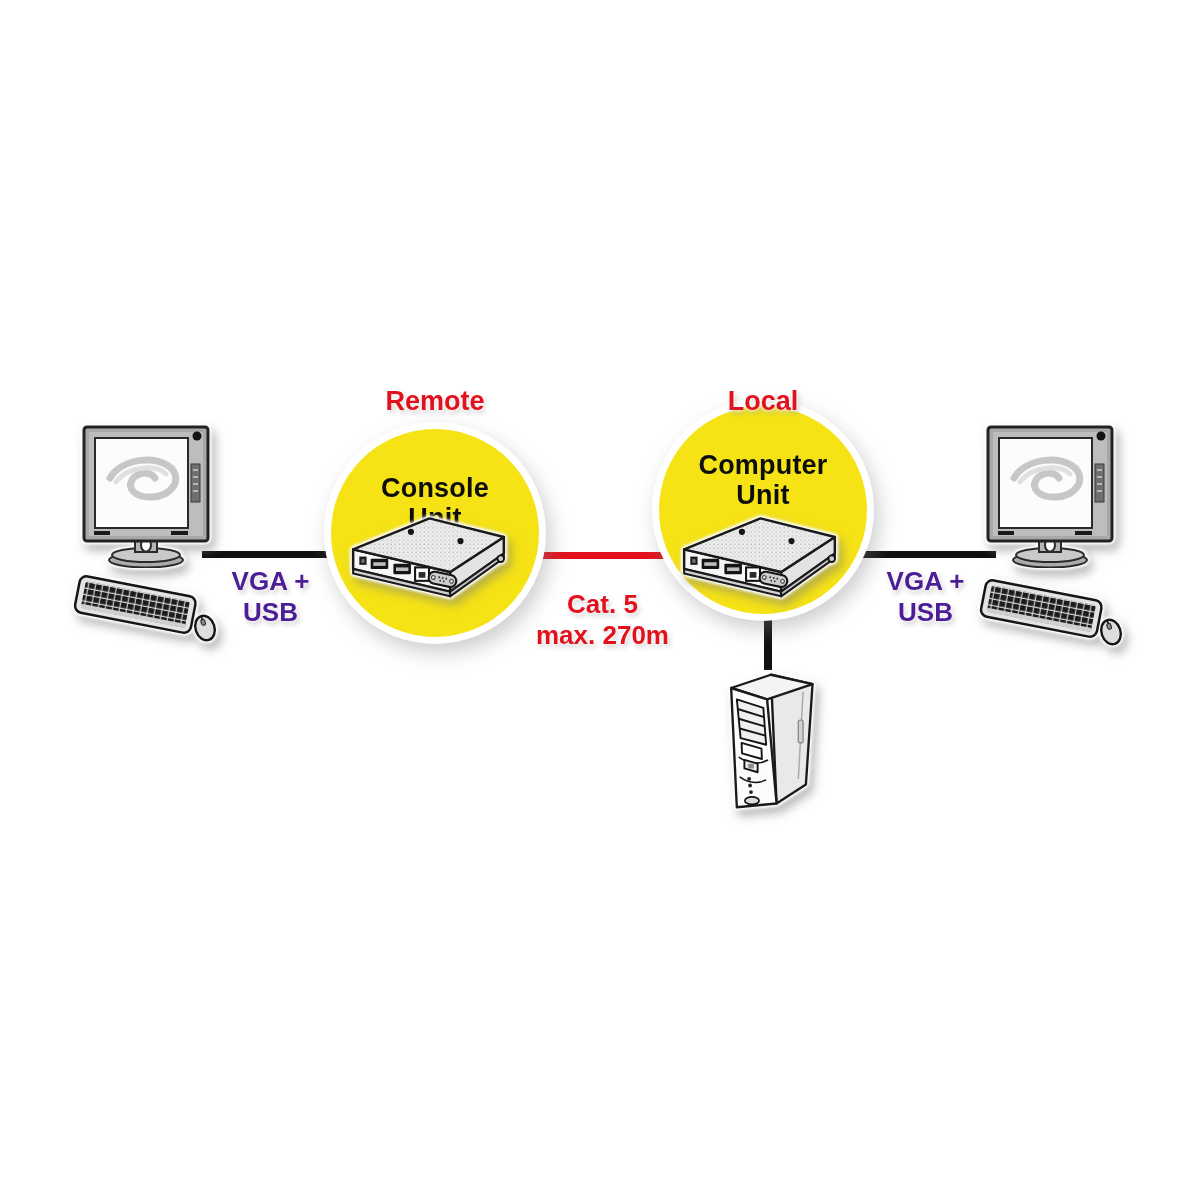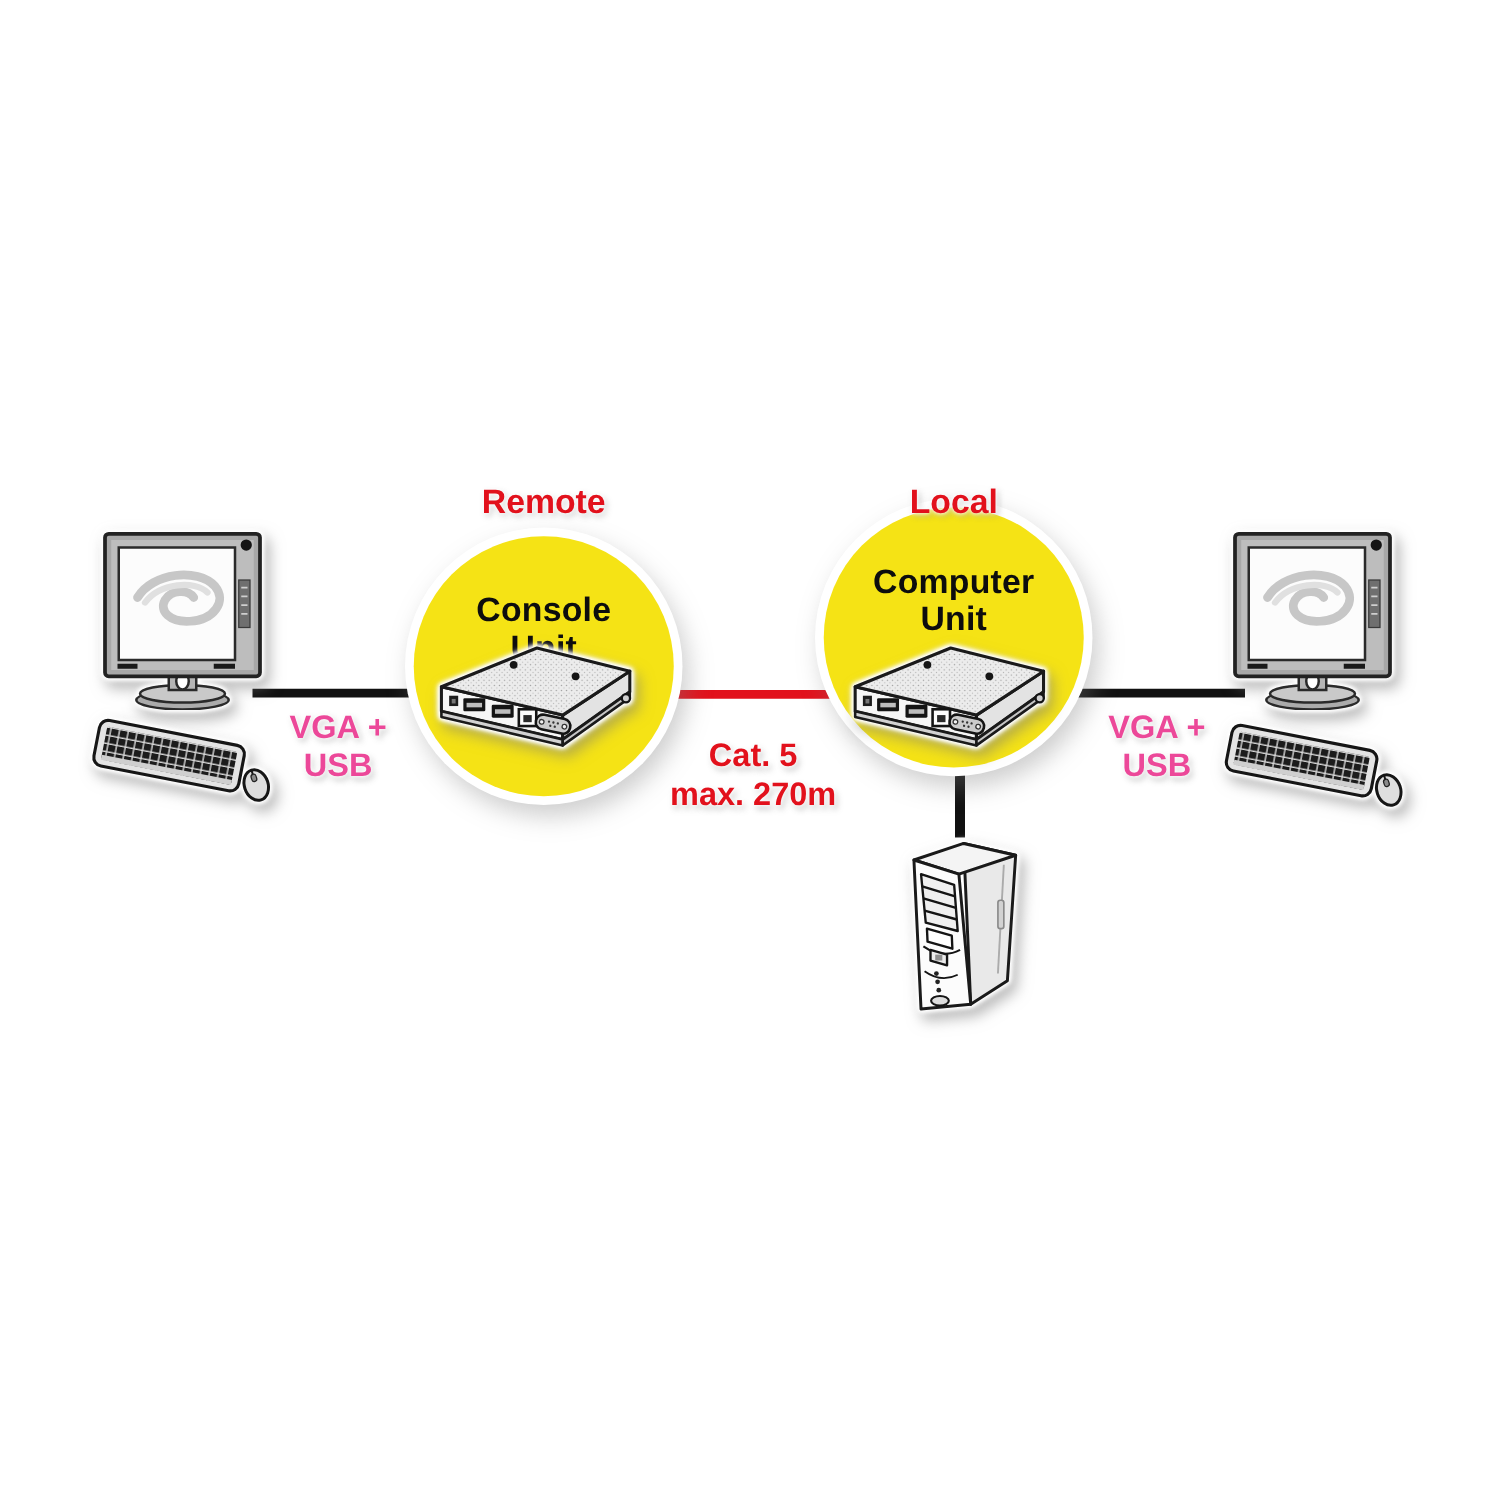--- a/index.html
+++ b/index.html
@@ -35,21 +35,21 @@
   }
   .tag{
     position:absolute;z-index:3;
     width:170px;text-align:center;
     font-size:27px;font-weight:bold;color:var(--red);
     text-shadow:0 0 3px #fff,0 0 6px #fff,2px 3px 5px rgba(120,120,120,.45);
   }
   .cable-label{
     position:absolute;z-index:3;
     text-align:center;
-    font-size:26px;font-weight:bold;line-height:1.18;color:#ec4899;
+    font-size:26px;font-weight:bold;line-height:1.18;color:#4c1d95;
     text-shadow:0 0 3px #fff,0 0 6px #fff,2px 3px 5px rgba(120,120,120,.45);
   }
   .cable-label.red{color:var(--red);}
   
   .art{
     position:absolute;z-index:3;
     filter:drop-shadow(0 0 1.6px #fff) drop-shadow(0 0 1.6px #fff)
            drop-shadow(0 0 1.6px #fff) drop-shadow(4px 6px 5px rgba(120,120,120,.5));
   }
   .defs-holder{position:absolute;width:0;height:0;overflow:hidden;}

